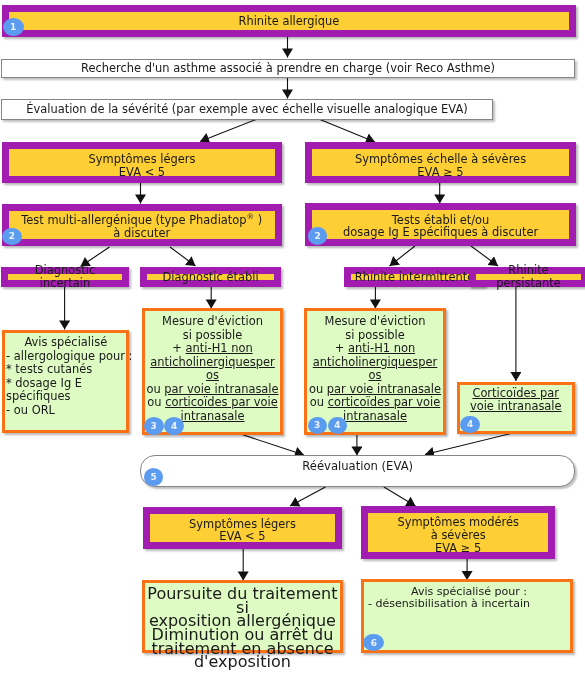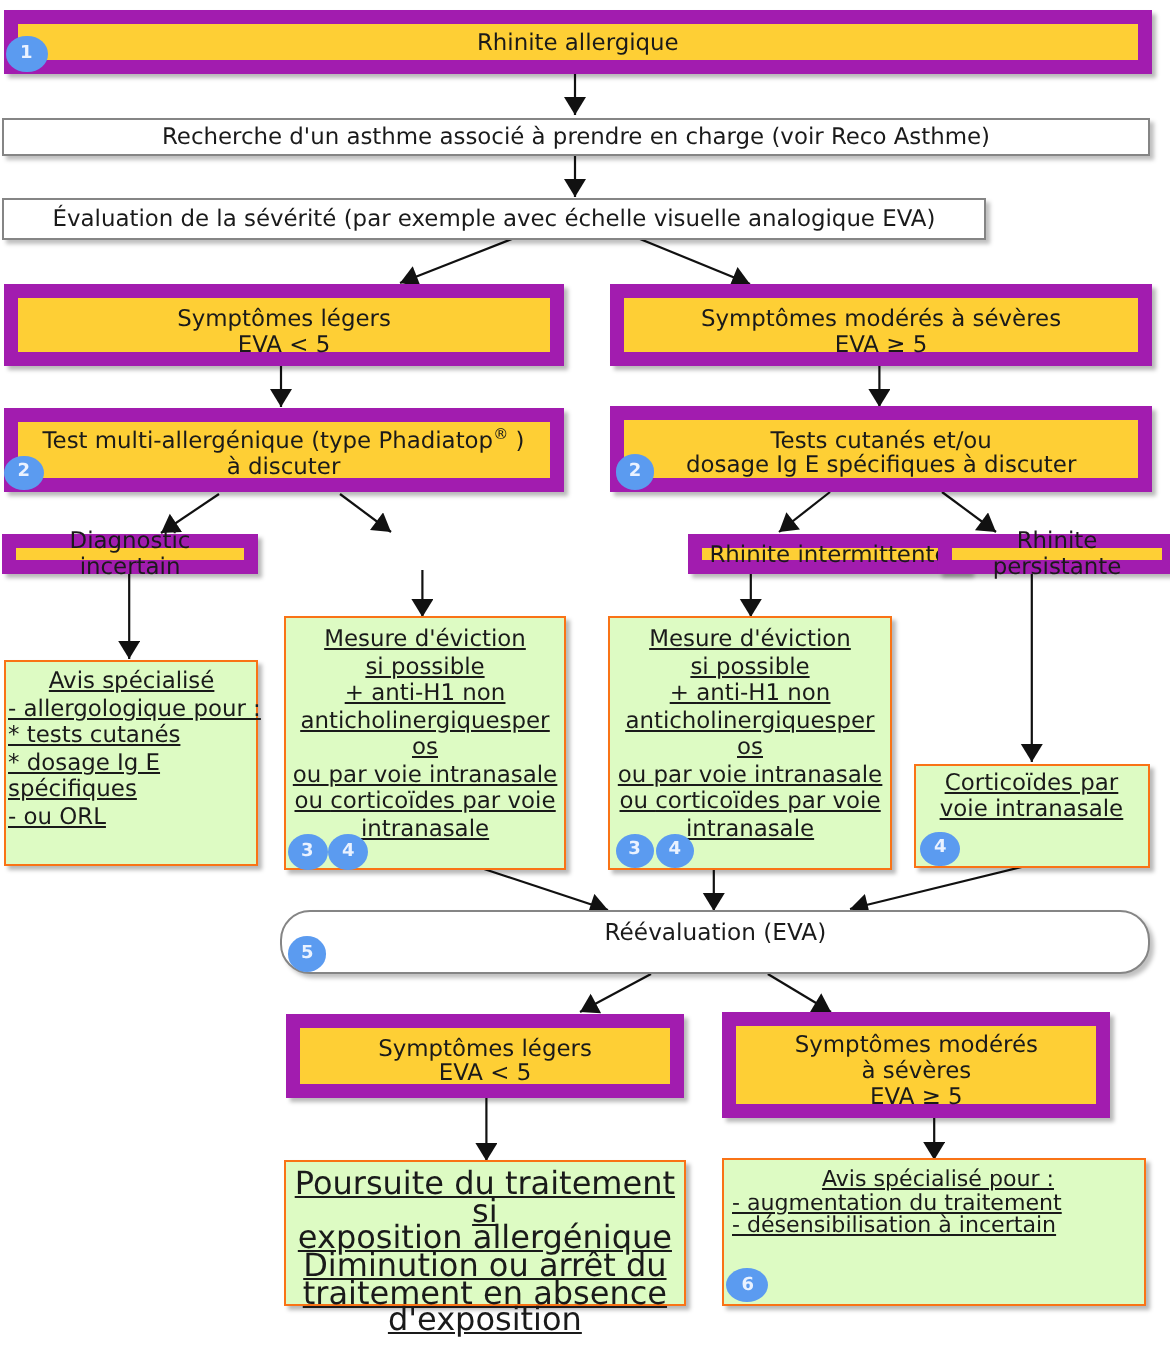--- a/index.html
+++ b/index.html
@@ -2,21 +2,21 @@
 <html><head>
 <meta charset="utf-8">
 <style>
   html,body{margin:0;padding:0;background:#ffffff;}
   body{width:585px;height:673px;overflow:hidden;font-family:"DejaVu Sans",sans-serif;}
   #root{position:relative;width:585px;height:673px;background:#fff;}
   .box{position:absolute;box-sizing:border-box;display:flex;flex-direction:column;
        align-items:center;justify-content:center;text-align:center;
        font-family:"DejaVu Sans",sans-serif;color:#1a1a1a;line-height:1.12;}
   .yellow{background:#fecf35;border:7px solid #a21caf;box-shadow:2px 2px 2px rgba(0,0,0,.28);}
-  .green{background:#ddfbc3;border:1px solid #f97316;box-shadow:2px 2px 2px rgba(0,0,0,.28);text-decoration:underline;}
+  .green{background:#ddfbc3;border:3px solid #f97316;box-shadow:2px 2px 2px rgba(0,0,0,.28);}
   .white{background:#ffffff;border:1px solid #858585;box-shadow:2px 2px 2px rgba(0,0,0,.25);}
   .badge{position:absolute;border-radius:50%;background:#5b9bf0;color:#eaf2ff;
          font-size:9px;font-weight:bold;display:flex;align-items:center;justify-content:center;
          font-family:"DejaVu Sans",sans-serif;}
   svg.arrows{position:absolute;left:0;top:0;width:585px;height:673px;overflow:visible;}
   u{text-decoration:underline;text-underline-offset:1px;}
   .lft{align-items:flex-start;text-align:left;}
   sup{font-size:0.66em;line-height:0;vertical-align:0.62em;}
   .lft .ctr{align-self:center;}
 
@@ -114,38 +114,41 @@
   <div class="box white" id="n-severity">
     <span>Évaluation de la sévérité (par exemple avec échelle visuelle analogique EVA)</span>
   </div>
 
   <div class="box yellow" id="n-mild">
     <span>Symptômes légers</span>
     <span>EVA &lt; 5</span>
   </div>
 
   <div class="box yellow" id="n-severe">
-    <span>Symptômes modérés à sévères</span>
+    <span>Symptômes échelle à sévères</span>
     <span>EVA ≥ 5</span>
   </div>
 
   <div class="box yellow" id="n-multi">
     <span><span>Test multi-allergénique (type Phadiatop</span><sup>®</sup><span> )</span></span>
     <span>à discuter</span>
   </div>
   <div class="badge" id="b-multi">2</div>
 
   <div class="box yellow" id="n-skin">
-    <span>Tests cutanés et/ou</span>
+    <span>Tests établi et/ou</span>
     <span>dosage Ig E spécifiques à discuter</span>
   </div>
   <div class="badge" id="b-skin">2</div>
 
   <div class="box yellow" id="n-du">
     <span>Diagnostic incertain</span>
+  </div>
+  <div class="box yellow" id="n-de">
+    <span>Diagnostic établi</span>
   </div>
   <div class="box yellow" id="n-ri">
     <span>Rhinite intermittente</span>
   </div>
   <div class="box yellow" id="n-rp">
     <span>Rhinite persistante</span>
   </div>
 
   <div class="box green lft" id="n-spec">
     <span class="ctr">Avis spécialisé</span>
@@ -205,18 +208,17 @@
 
   <div class="box green" id="n-cont">
     <span>Poursuite du traitement si</span>
     <span>exposition allergénique</span>
     <span>Diminution ou arrêt du</span>
     <span>traitement en absence</span>
     <span>d'exposition</span>
   </div>
   <div class="box green lft" id="n-spec2">
     <span class="ctr">Avis spécialisé pour :</span>
-    <span>- augmentation du traitement</span>
     <span>- désensibilisation à incertain</span>
   </div>
   <div class="badge" id="b-spec2">6</div>
 
 </div>
 
 </body></html>

